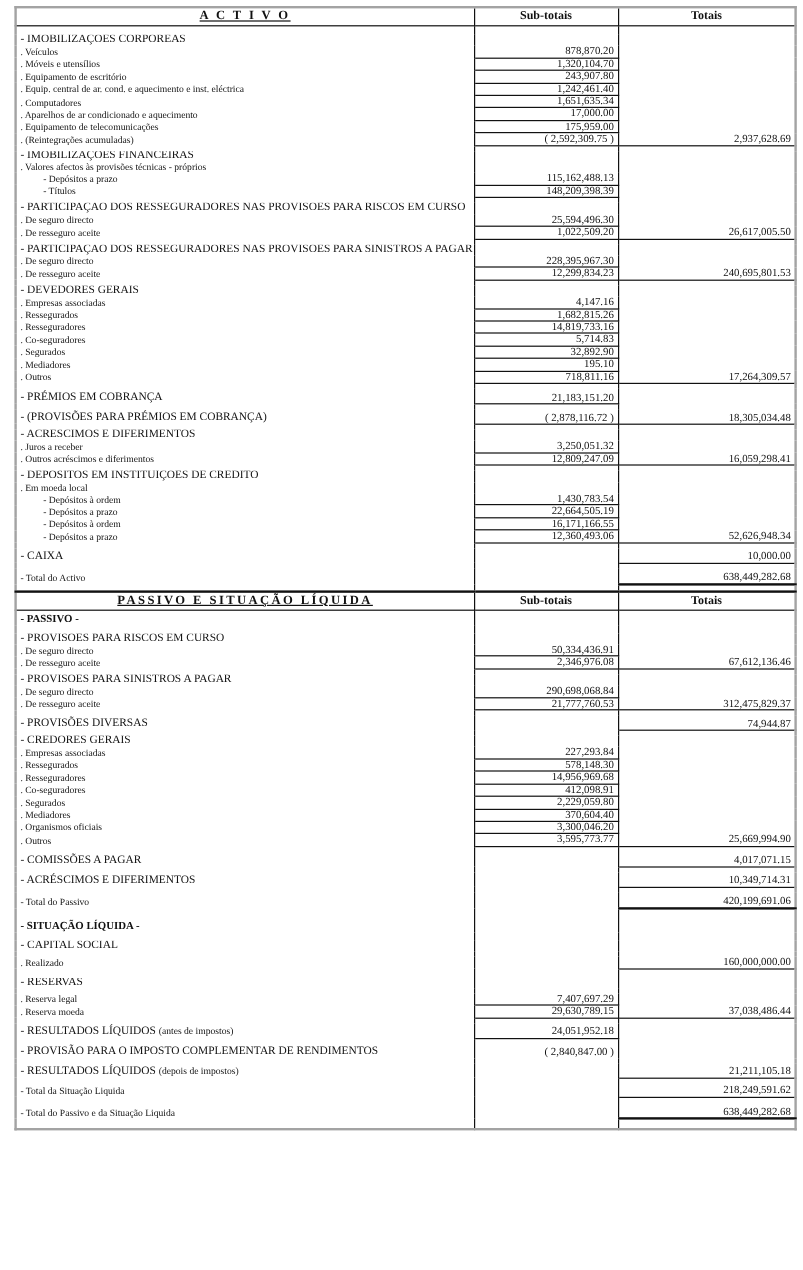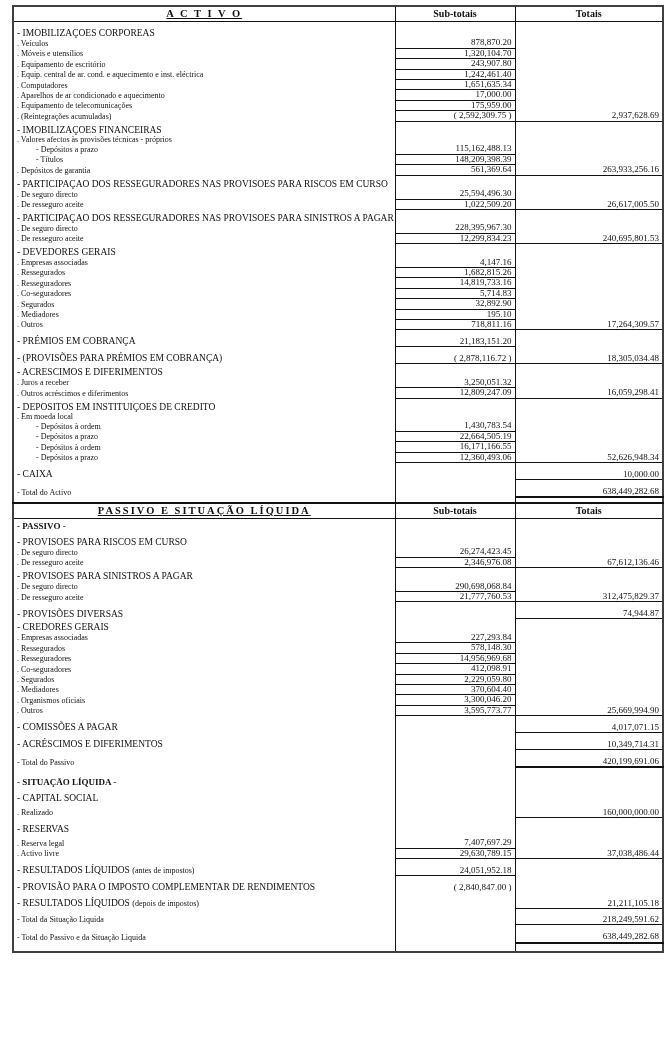--- a/index.html
+++ b/index.html
@@ -1,20 +1,20 @@
 <!DOCTYPE html>
 <html><head>
 <meta charset="utf-8">
 <style>
   html, body { margin:0; padding:0; background:#fff; }
   body { width:669px; height:1058px; position:relative; overflow:hidden;
          font-family:"Liberation Serif", serif; color:#111; }
   .sheet { position:absolute; left:12px; top:5px; width:650px; }
   table.bal { border-collapse:collapse; width:650px; table-layout:fixed;
-              border:2px solid #404040; }
+              border:2px solid #a3a3a3; }
   table.bal col.c1 { width:382px; }
   table.bal col.c2 { width:120px; }
   table.bal col.c3 { width:148px; }
   table.bal td, table.bal th { padding:0 3px; font-size:9px; line-height:9.4px;
               vertical-align:bottom; white-space:nowrap; overflow:hidden; }
   table.bal th { font-weight:bold; font-size:10px; line-height:14px; text-align:center;
                  border-bottom:1.5px solid #111; border-right:1px solid #111; }
   table.bal th.h1 { letter-spacing:2px; font-size:10.5px; }
   table.bal th.h1 span { text-decoration:underline; }
   table.bal td.l { border-right:1px solid #111; text-align:left; }
@@ -116,25 +116,20 @@
         <tr class="sub2">
           <td class="l">- Depósitos a prazo</td>
           <td class="s ul">115,162,488.13</td>
           <td class="t"></td>
         </tr>
         <tr class="sub2">
           <td class="l">- Títulos</td>
           <td class="s ul">148,209,398.39</td>
           <td class="t"></td>
         </tr>
-        <tr class="sub">
-          <td class="l">. Depósitos de garantia</td>
-          <td class="s ul">561,369.64</td>
-          <td class="t ul">263,933,256.16</td>
-        </tr>
         <tr class="gap2">
           <td class="l"></td>
           <td class="s"></td>
           <td class="t"></td>
         </tr>
         <tr class="sec">
           <td class="l">- PARTICIPAÇÃO DOS RESSEGURADORES NAS PROVISÕES PARA RISCOS EM CURSO</td>
           <td class="s"></td>
           <td class="t"></td>
         </tr>
@@ -328,21 +323,21 @@
           <td class="s"></td>
           <td class="t"></td>
         </tr>
         <tr class="sec">
           <td class="l">- PROVISÕES PARA RISCOS EM CURSO</td>
           <td class="s"></td>
           <td class="t"></td>
         </tr>
         <tr class="sub">
           <td class="l">. De seguro directo</td>
-          <td class="s ul">26,274,423.45</td>
+          <td class="s ul">50,334,436.91</td>
           <td class="t"></td>
         </tr>
         <tr class="sub">
           <td class="l">. De resseguro aceite</td>
           <td class="s ul">2,346,976.08</td>
           <td class="t ul">67,612,136.46</td>
         </tr>
         <tr class="gap2">
           <td class="l"></td>
           <td class="s"></td>
@@ -497,21 +492,21 @@
           <td class="l"></td>
           <td class="s"></td>
           <td class="t"></td>
         </tr>
         <tr class="sub">
           <td class="l">. Reserva legal</td>
           <td class="s ul">7,407,697.29</td>
           <td class="t"></td>
         </tr>
         <tr class="sub">
-          <td class="l">. Activo livre</td>
+          <td class="l">. Reserva moeda</td>
           <td class="s ul">29,630,789.15</td>
           <td class="t ul">37,038,486.44</td>
         </tr>
         <tr class="gap2">
           <td class="l"></td>
           <td class="s"></td>
           <td class="t"></td>
         </tr>
         <tr class="sec r12">
           <td class="l"><span>- RESULTADOS LÍQUIDOS</span> <span style="font-size: 8px;">(antes de impostos)</span></td>

